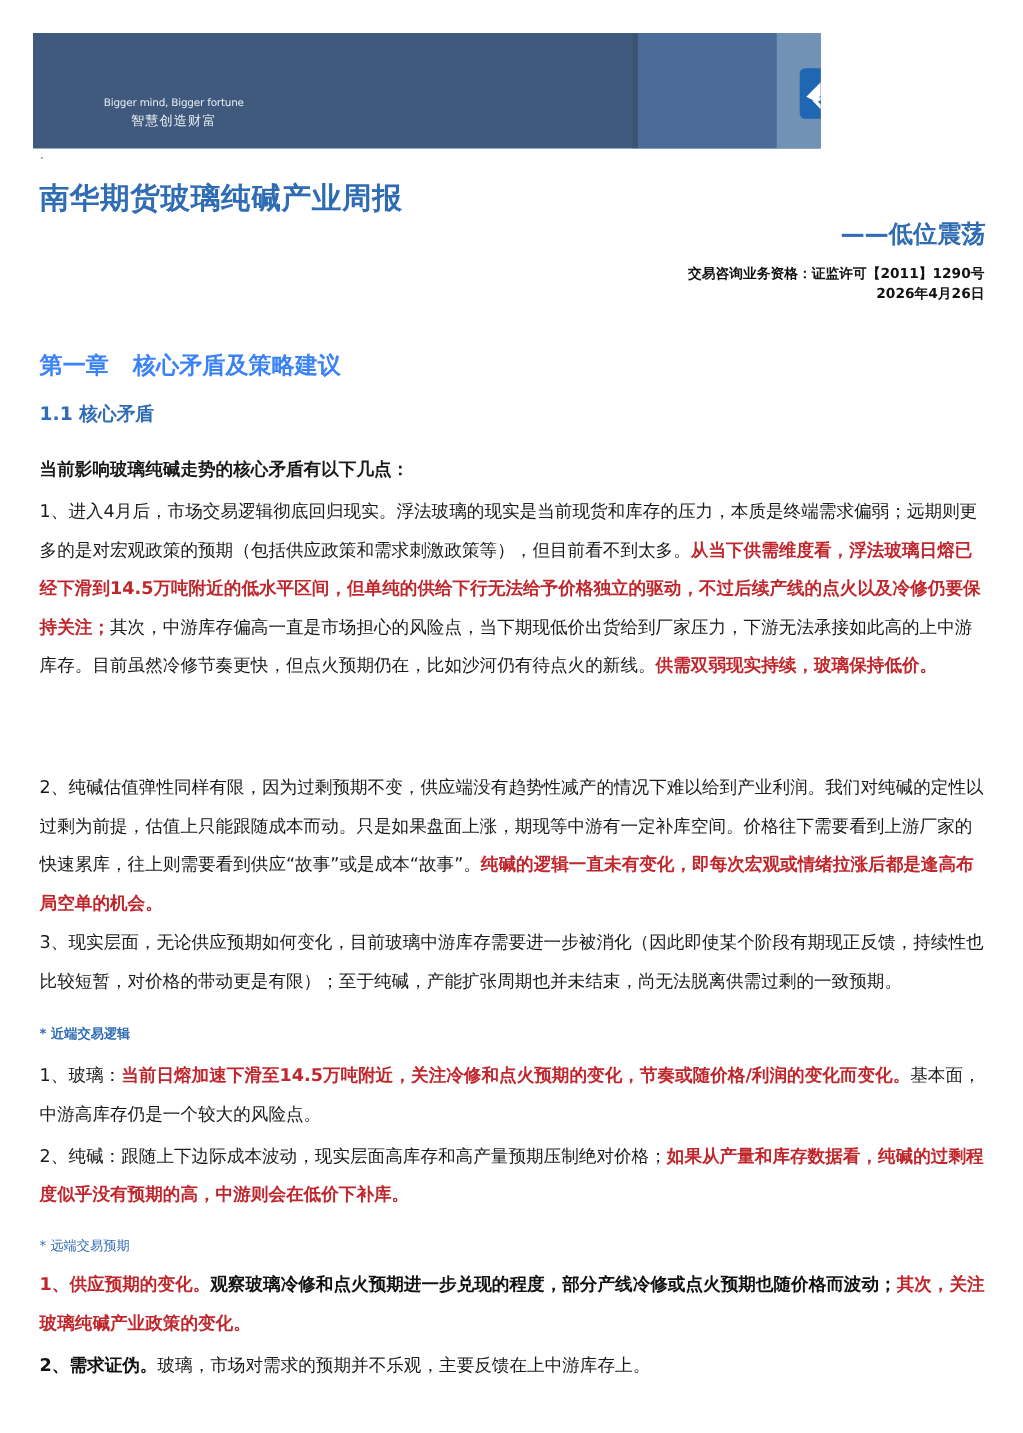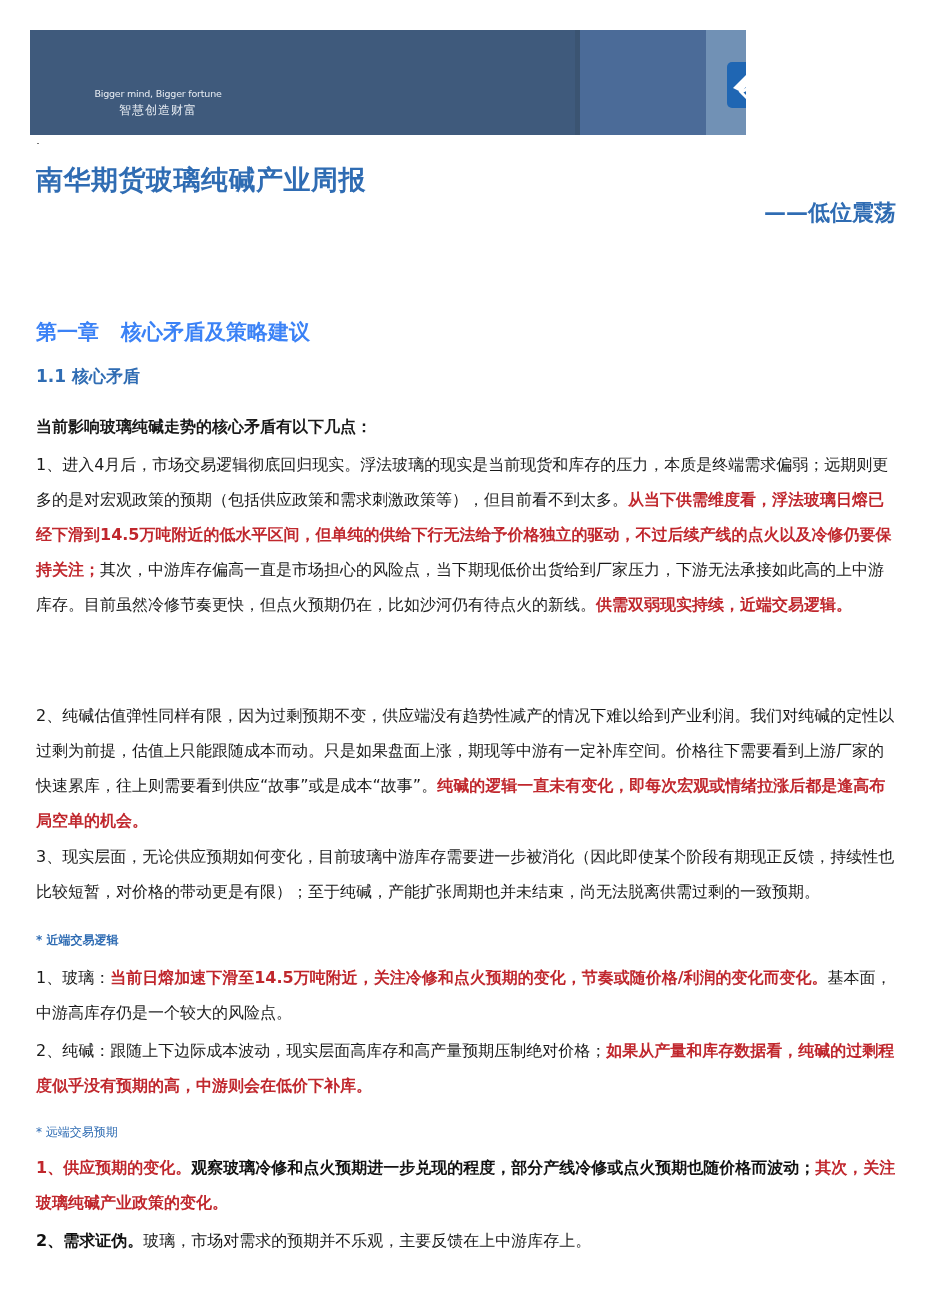--- a/index.html
+++ b/index.html
@@ -61,29 +61,31 @@
     <div class="logo-en">NANHUA FUTURES</div>
   </div>
 </div>
 
 <div class="dot"></div>
 
 <div class="title">南华期货玻璃纯碱产业周报</div>
 <div class="subtitle">——低位震荡</div>
 
 <div class="meta">
+  <div>交易咨询业务资格：证监许可【2011】1290号</div>
+  <div>2026年4月26日</div>
 </div>
 
 <div class="h1">第一章   核心矛盾及策略建议</div>
 <div class="h2">1.1 核心矛盾</div>
 
 <div class="body-text lead">当前影响玻璃纯碱走势的核心矛盾有以下几点：</div>
 
 <div class="body-text p1">
-  <span>1、进入4月后，市场交易逻辑彻底回归现实。浮法玻璃的现实是当前现货和库存的压力，本质是终端需求偏弱；远期则更多的是对宏观政策的预期（包括供应政策和需求刺激政策等），但目前看不到太多。</span><span class="red">从当下供需维度看，浮法玻璃日熔已经下滑到14.5万吨附近的低水平区间，但单纯的供给下行无法给予价格独立的驱动，不过后续产线的点火以及冷修仍要保持关注；</span><span>其次，中游库存偏高一直是市场担心的风险点，当下期现低价出货给到厂家压力，下游无法承接如此高的上中游库存。目前虽然冷修节奏更快，但点火预期仍在，比如沙河仍有待点火的新线。</span><span class="red">供需双弱现实持续，近端交易逻辑。</span>
+  <span>1、进入4月后，市场交易逻辑彻底回归现实。浮法玻璃的现实是当前现货和库存的压力，本质是终端需求偏弱；远期则更多的是对宏观政策的预期（包括供应政策和需求刺激政策等），但目前看不到太多。</span><span class="red">从当下供需维度看，浮法玻璃日熔已经下滑到14.5万吨附近的低水平区间，但单纯的供给下行无法给予价格独立的驱动，不过后续产线的点火以及冷修仍要保持关注；</span><span>其次，中游库存偏高一直是市场担心的风险点，当下期现低价出货给到厂家压力，下游无法承接如此高的上中游库存。目前虽然冷修节奏更快，但点火预期仍在，比如沙河仍有待点火的新线。</span><span class="red">供需双弱现实持续，玻璃保持低价。</span>
 </div>
 
 <div class="body-text p2">
   <span>2、纯碱估值弹性同样有限，因为过剩预期不变，供应端没有趋势性减产的情况下难以给到产业利润。我们对纯碱的定性以过剩为前提，估值上只能跟随成本而动。只是如果盘面上涨，期现等中游有一定补库空间。价格往下需要看到上游厂家的快速累库，往上则需要看到供应“故事”或是成本“故事”。</span><span class="red">纯碱的逻辑一直未有变化，即每次宏观或情绪拉涨后都是逢高布局空单的机会。</span>
 </div>
 
 <div class="body-text p3">
   <span>3、现实层面，无论供应预期如何变化，目前玻璃中游库存需要进一步被消化（因此即使某个阶段有期现正反馈，持续性也比较短暂，对价格的带动更是有限）；至于纯碱，产能扩张周期也并未结束，尚无法脱离供需过剩的一致预期。</span>
 </div>
 

